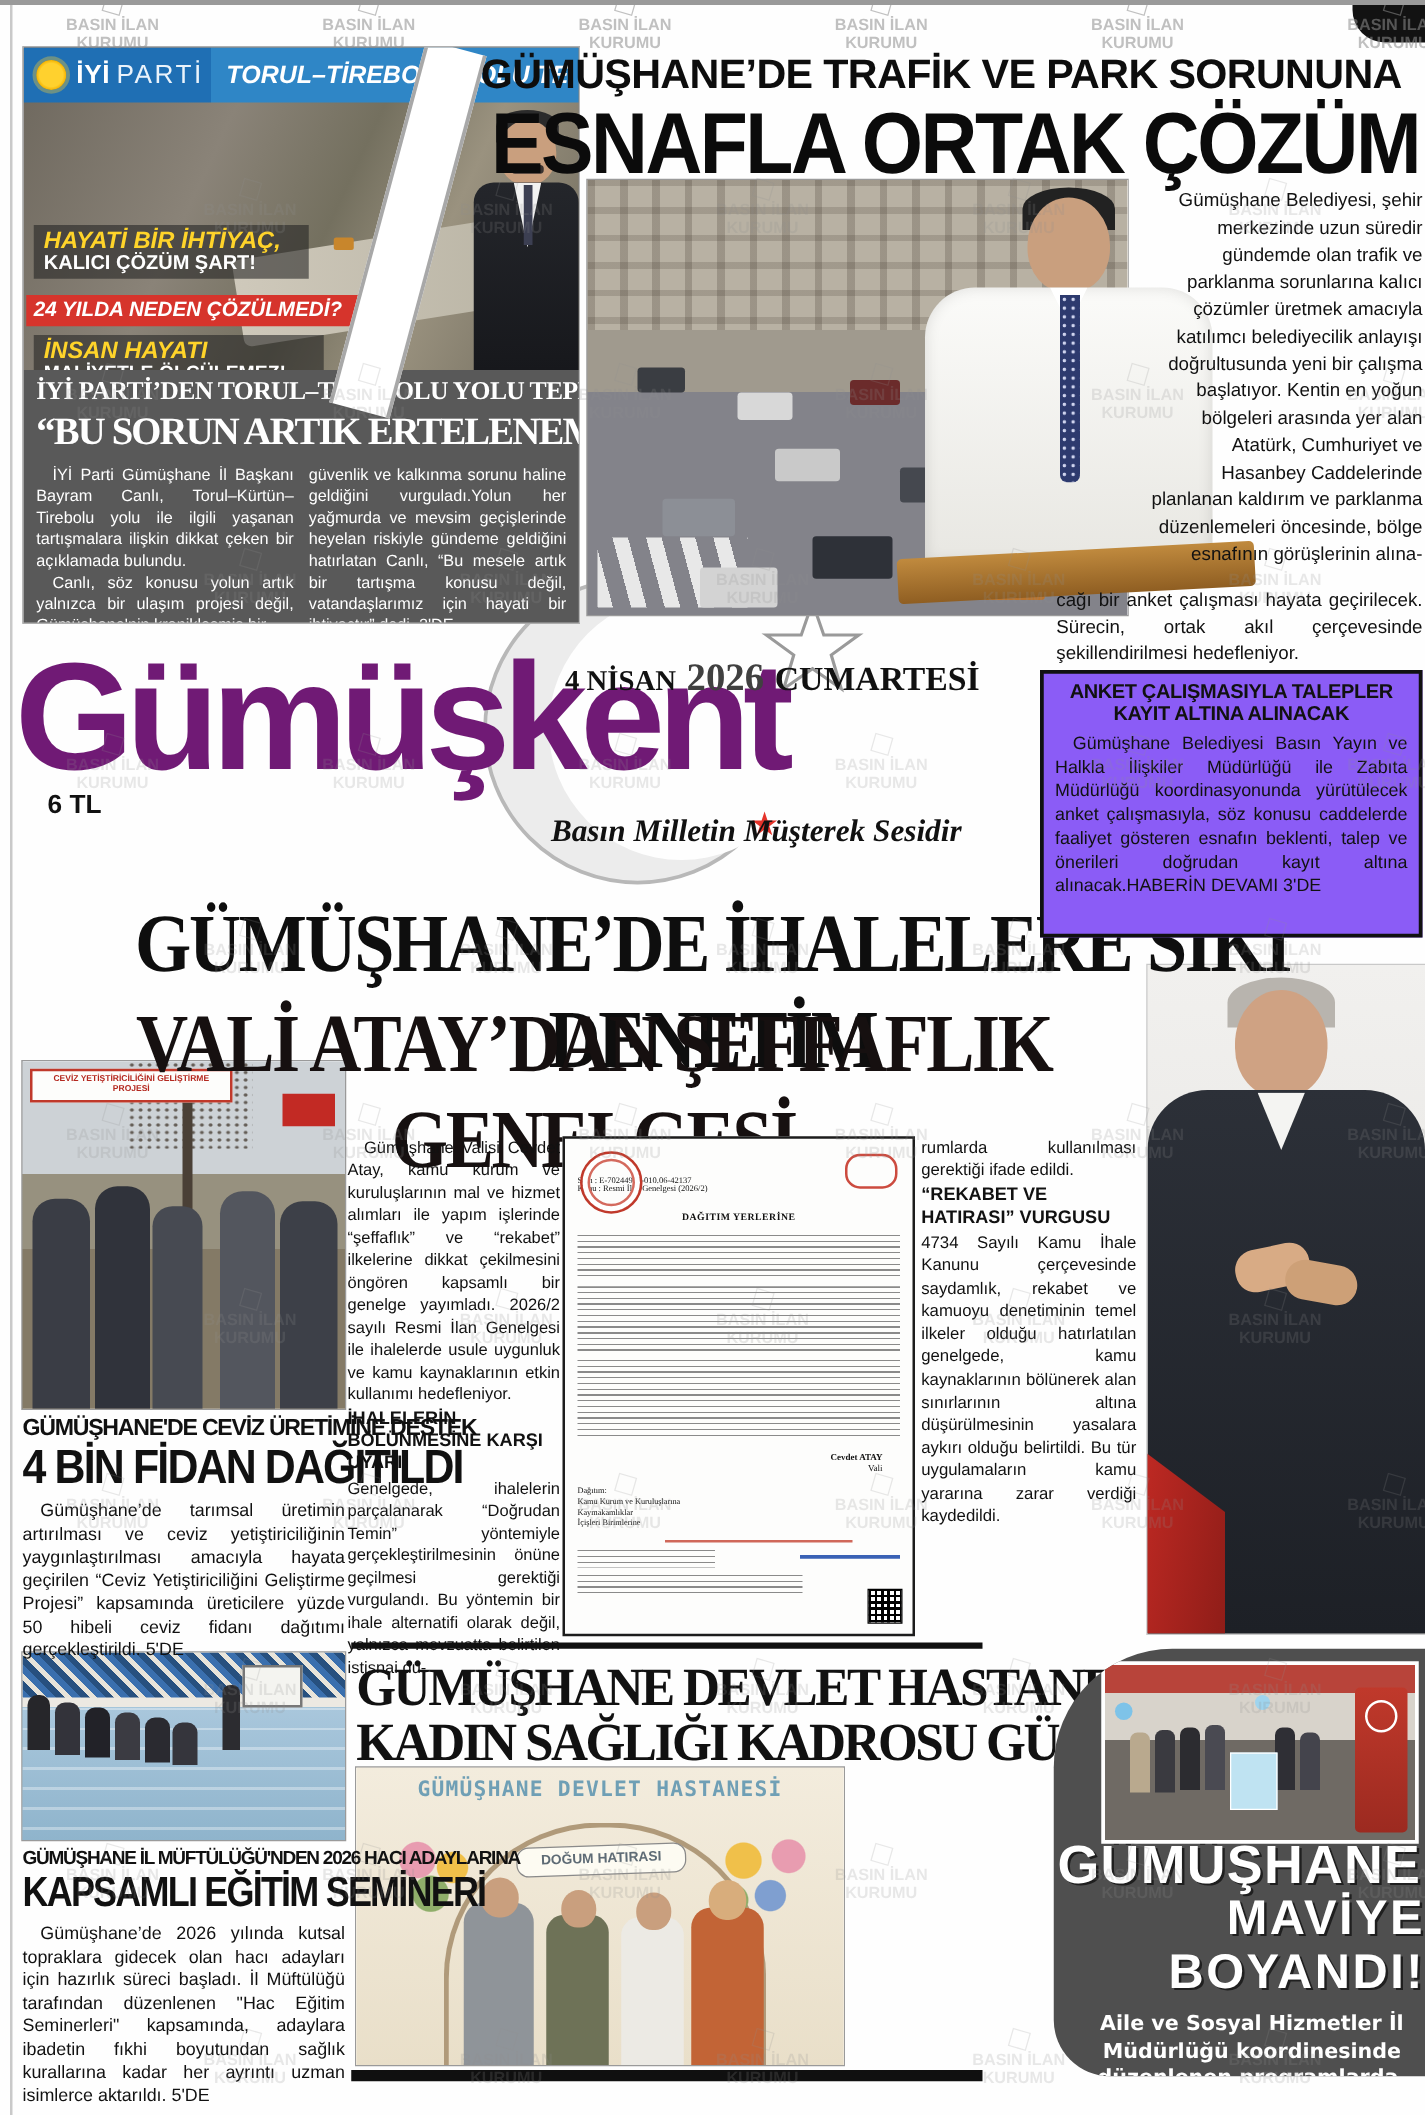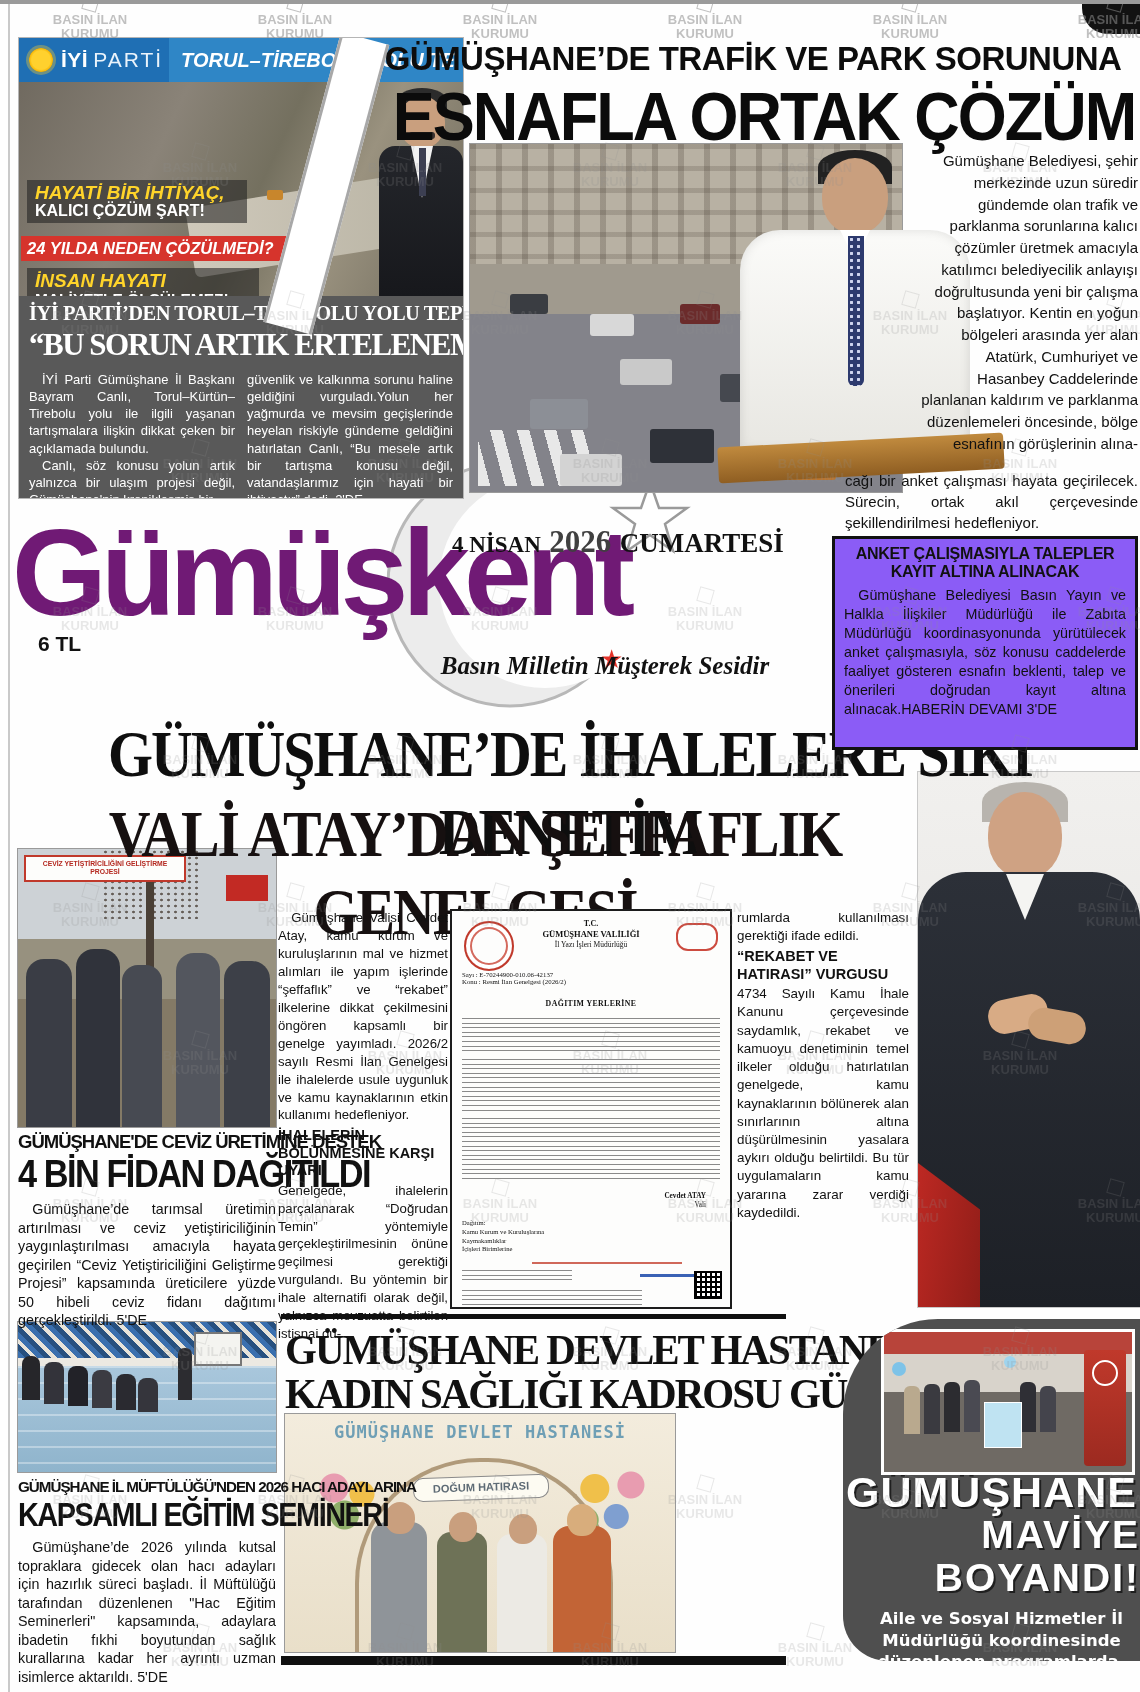--- a/index.html
+++ b/index.html
@@ -500,25 +500,20 @@
   </div>
   <div class="abs" style="left:737px;top:905px;width:172px;z-index:4;">
     <div class="just" style="font-size:13.4px;line-height:1.36;">rumlarda kullanılması gerektiği ifade edildi.</div>
     <div style="font-weight:900;font-size:14.5px;line-height:1.2;margin:3px 0 2px 0;">“REKABET VE HATIRASI” VURGUSU</div>
     <div class="just" style="font-size:13.4px;line-height:1.36;">4734 Sayılı Kamu İhale Kanunu çerçevesinde saydamlık, rekabet ve kamuoyu denetiminin temel ilkeler olduğu hatırlatılan genelgede, kamu kaynaklarının bölünerek alan sınırlarının altına düşürülmesinin yasalara aykırı olduğu belirtildi. Bu tür uygulamaların kamu yararına zarar verdiği kaydedildi.</div>
   </div>
 
   <div id="doc" class="abs">
     <div class="abs" style="left:12px;top:10px;width:46px;height:46px;border-radius:50%;border:2px solid #c0392b;box-shadow:inset 0 0 0 4px #fff,inset 0 0 0 6px #d46a5e;"></div>
     <div class="abs" style="right:12px;top:12px;width:38px;height:24px;border-radius:12px;border:2px solid #cc4b3f;"></div>
-    <div style="text-align:center;line-height:1.25;">
-      <div style="font-size:8px;font-weight:700;">T.C.</div>
-      <div style="font-size:8.5px;font-weight:700;">GÜMÜŞHANE VALİLİĞİ</div>
-      <div style="font-size:7.5px;">İl Yazı İşleri Müdürlüğü</div>
-    </div>
     <div style="font-size:6.8px;margin-top:22px;">Sayı : E-70244900-010.06-42137</div>
     <div style="font-size:6.8px;">Konu : Resmi İlan Genelgesi (2026/2)</div>
     <div style="text-align:center;font-size:7.8px;font-weight:700;margin-top:14px;letter-spacing:.4px;">DAĞITIM YERLERİNE</div>
     <div class="doclines" style="width:100%;height:34px;margin-top:10px;"></div>
     <div class="doclines" style="width:100%;height:52px;margin-top:7px;"></div>
     <div class="doclines" style="width:100%;height:64px;margin-top:7px;"></div>
     <div style="text-align:right;font-size:7.2px;font-weight:700;margin:10px 14px 0 0;line-height:1.3;">
       <div>Cevdet ATAY</div>
       <div style="font-weight:400;">Vali</div>
     </div>

